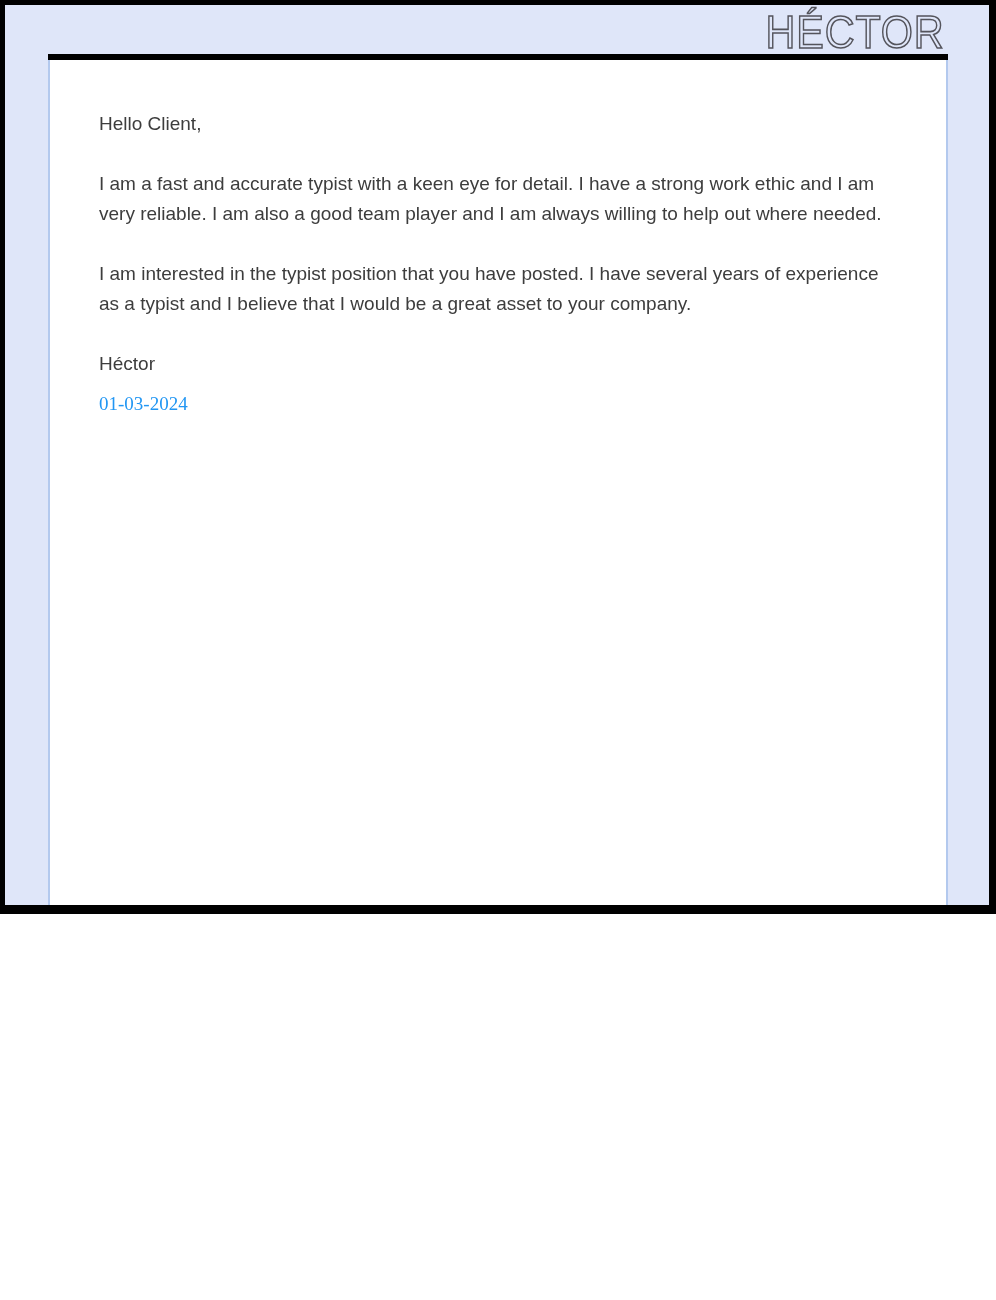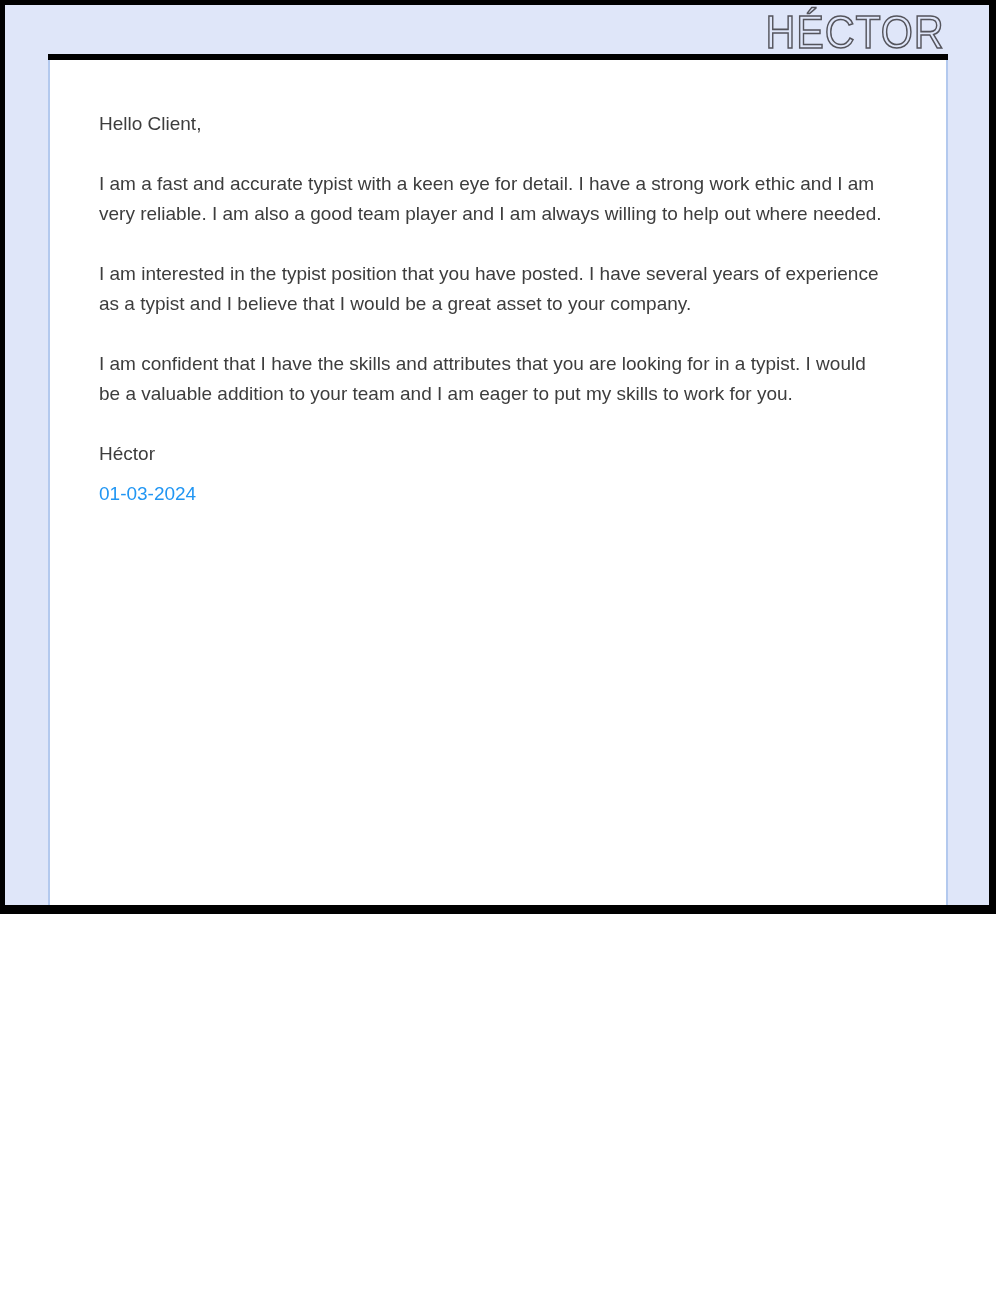--- a/index.html
+++ b/index.html
@@ -63,20 +63,21 @@
   .letter p {
     margin: 0 0 30px 0;
   }
   .letter .signature {
     margin-bottom: 10px;
   }
   .letter .date {
     color: #2196f3;
     cursor: pointer;
     margin-bottom: 0;
+    font-family: Liberation Serif, serif;
   }
   .watermark {
     position: absolute;
     right: 9px;
     bottom: 1px;
     font-size: 15px;
     font-weight: 300;
     color: #15803d;
     line-height: 18px;
   }
@@ -91,21 +92,20 @@
   <div class="top-rule"></div>
 
   <div class="doc">
     <div class="letter">
       <p>Hello Client,</p>
 
       <p>I am a fast and accurate typist with a keen eye for detail. I have a strong work ethic and I am very reliable. I am also a good team player and I am always willing to help out where needed.</p>
 
       <p>I am interested in the typist position that you have posted. I have several years of experience as a typist and I believe that I would be a great asset to your company.</p>
 
-      <p>I am confident that I have the skills and attributes that you are looking for in a typist. I would be a valuable addition to your team and I am eager to put my skills to work for you.</p>
 
 
 
       <p class="signature">Héctor</p>
 
       <p class="date">01-03-2024</p>
     </div>
 
     <div class="watermark">Lazyapply.com</div>
   </div>

